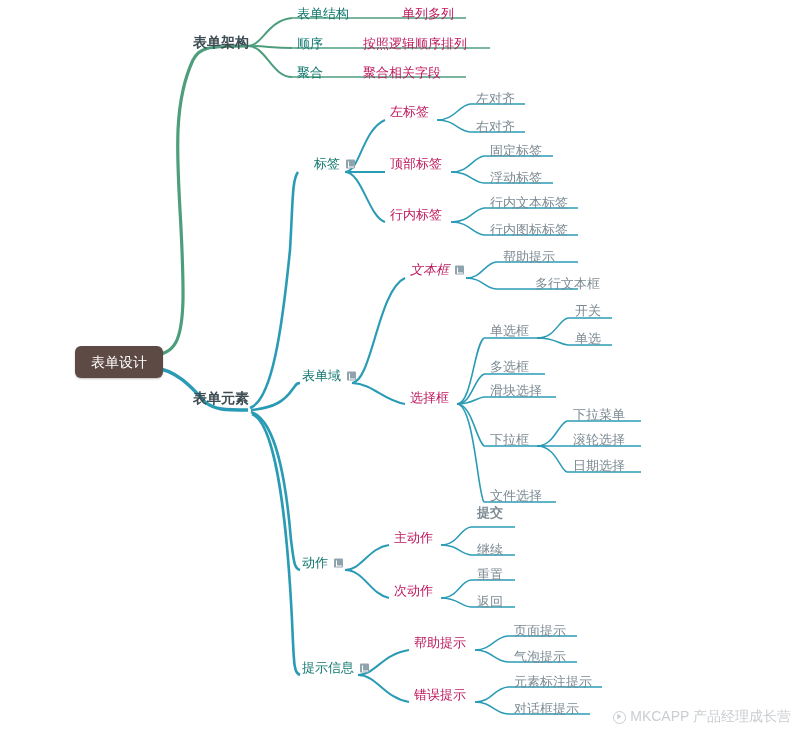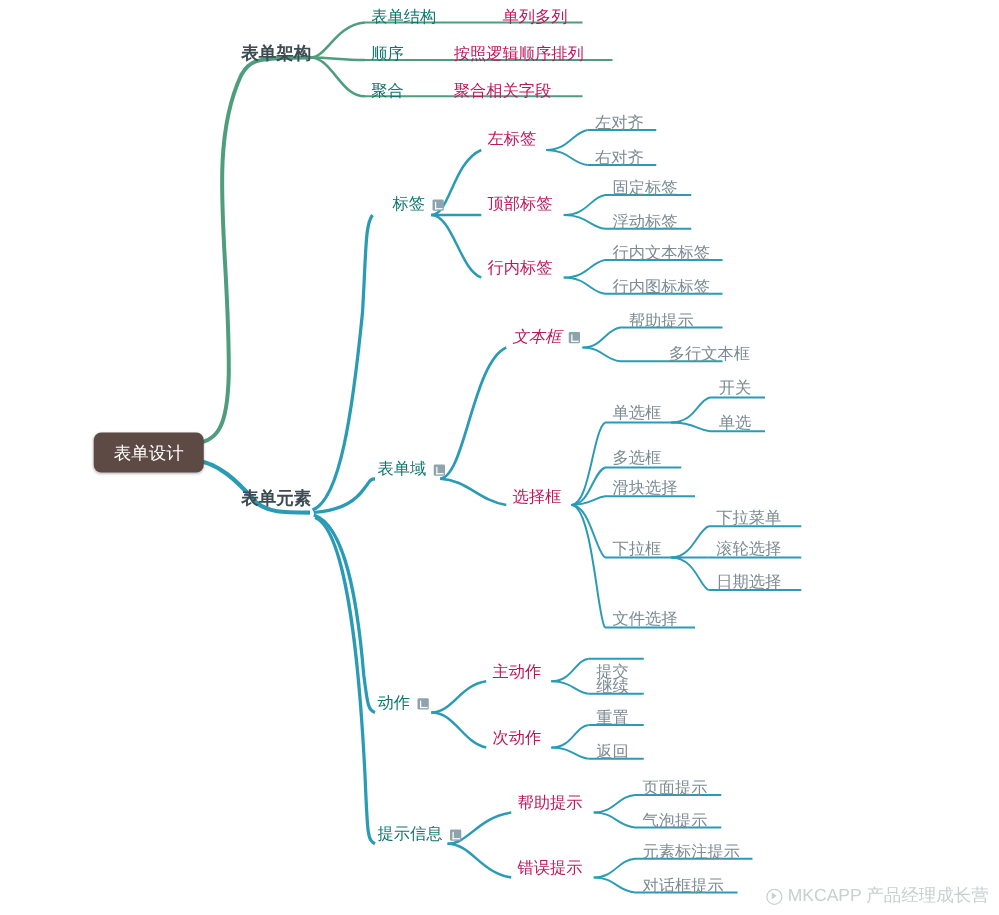--- a/index.html
+++ b/index.html
@@ -238,21 +238,21 @@
       <div class="node l4" style="left: 575px; top: 338px;"><span>单选</span></div>
       <div class="node l4" style="left: 490px; top: 366px;"><span>多选框</span></div>
       <div class="node l4" style="left: 490px; top: 390px;"><span>滑块选择</span></div>
       <div class="node l4" style="left: 490px; top: 439px;"><span>下拉框</span></div>
       <div class="node l4" style="left: 573px; top: 414px;"><span>下拉菜单</span></div>
       <div class="node l4" style="left: 573px; top: 439px;"><span>滚轮选择</span></div>
       <div class="node l4" style="left: 573px; top: 465px;"><span>日期选择</span></div>
       <div class="node l4" style="left: 490px; top: 495px;"><span>文件选择</span></div>
       <div class="node l2" style="left: 302px; top: 562px;"><span>动作</span><span class="badge"></span></div>
       <div class="node l3" style="left: 394px; top: 537px;"><span>主动作</span></div>
-      <div class="node l4" style="left: 477px; top: 537px;"><span>提交</span></div>
+      <div class="node l4" style="left: 477px; top: 512px; font-weight: bold;"><span>提交</span></div>
       <div class="node l4" style="left: 477px; top: 549px;"><span>继续</span></div>
       <div class="node l3" style="left: 394px; top: 590px;"><span>次动作</span></div>
       <div class="node l4" style="left: 477px; top: 574px;"><span>重置</span></div>
       <div class="node l4" style="left: 477px; top: 601px; text-align: center;"><span>返回</span></div>
       <div class="node l2" style="left: 302px; top: 667px;"><span>提示信息</span><span class="badge"></span></div>
       <div class="node l3" style="left: 414px; top: 642px;"><span>帮助提示</span></div>
       <div class="node l4" style="left: 514px; top: 630px;"><span>页面提示</span></div>
       <div class="node l4" style="left: 514px; top: 656px;"><span>气泡提示</span></div>
       <div class="node l3" style="left: 414px; top: 694px;"><span>错误提示</span></div>
       <div class="node l4" style="left: 514px; top: 681px;"><span>元素标注提示</span></div>

